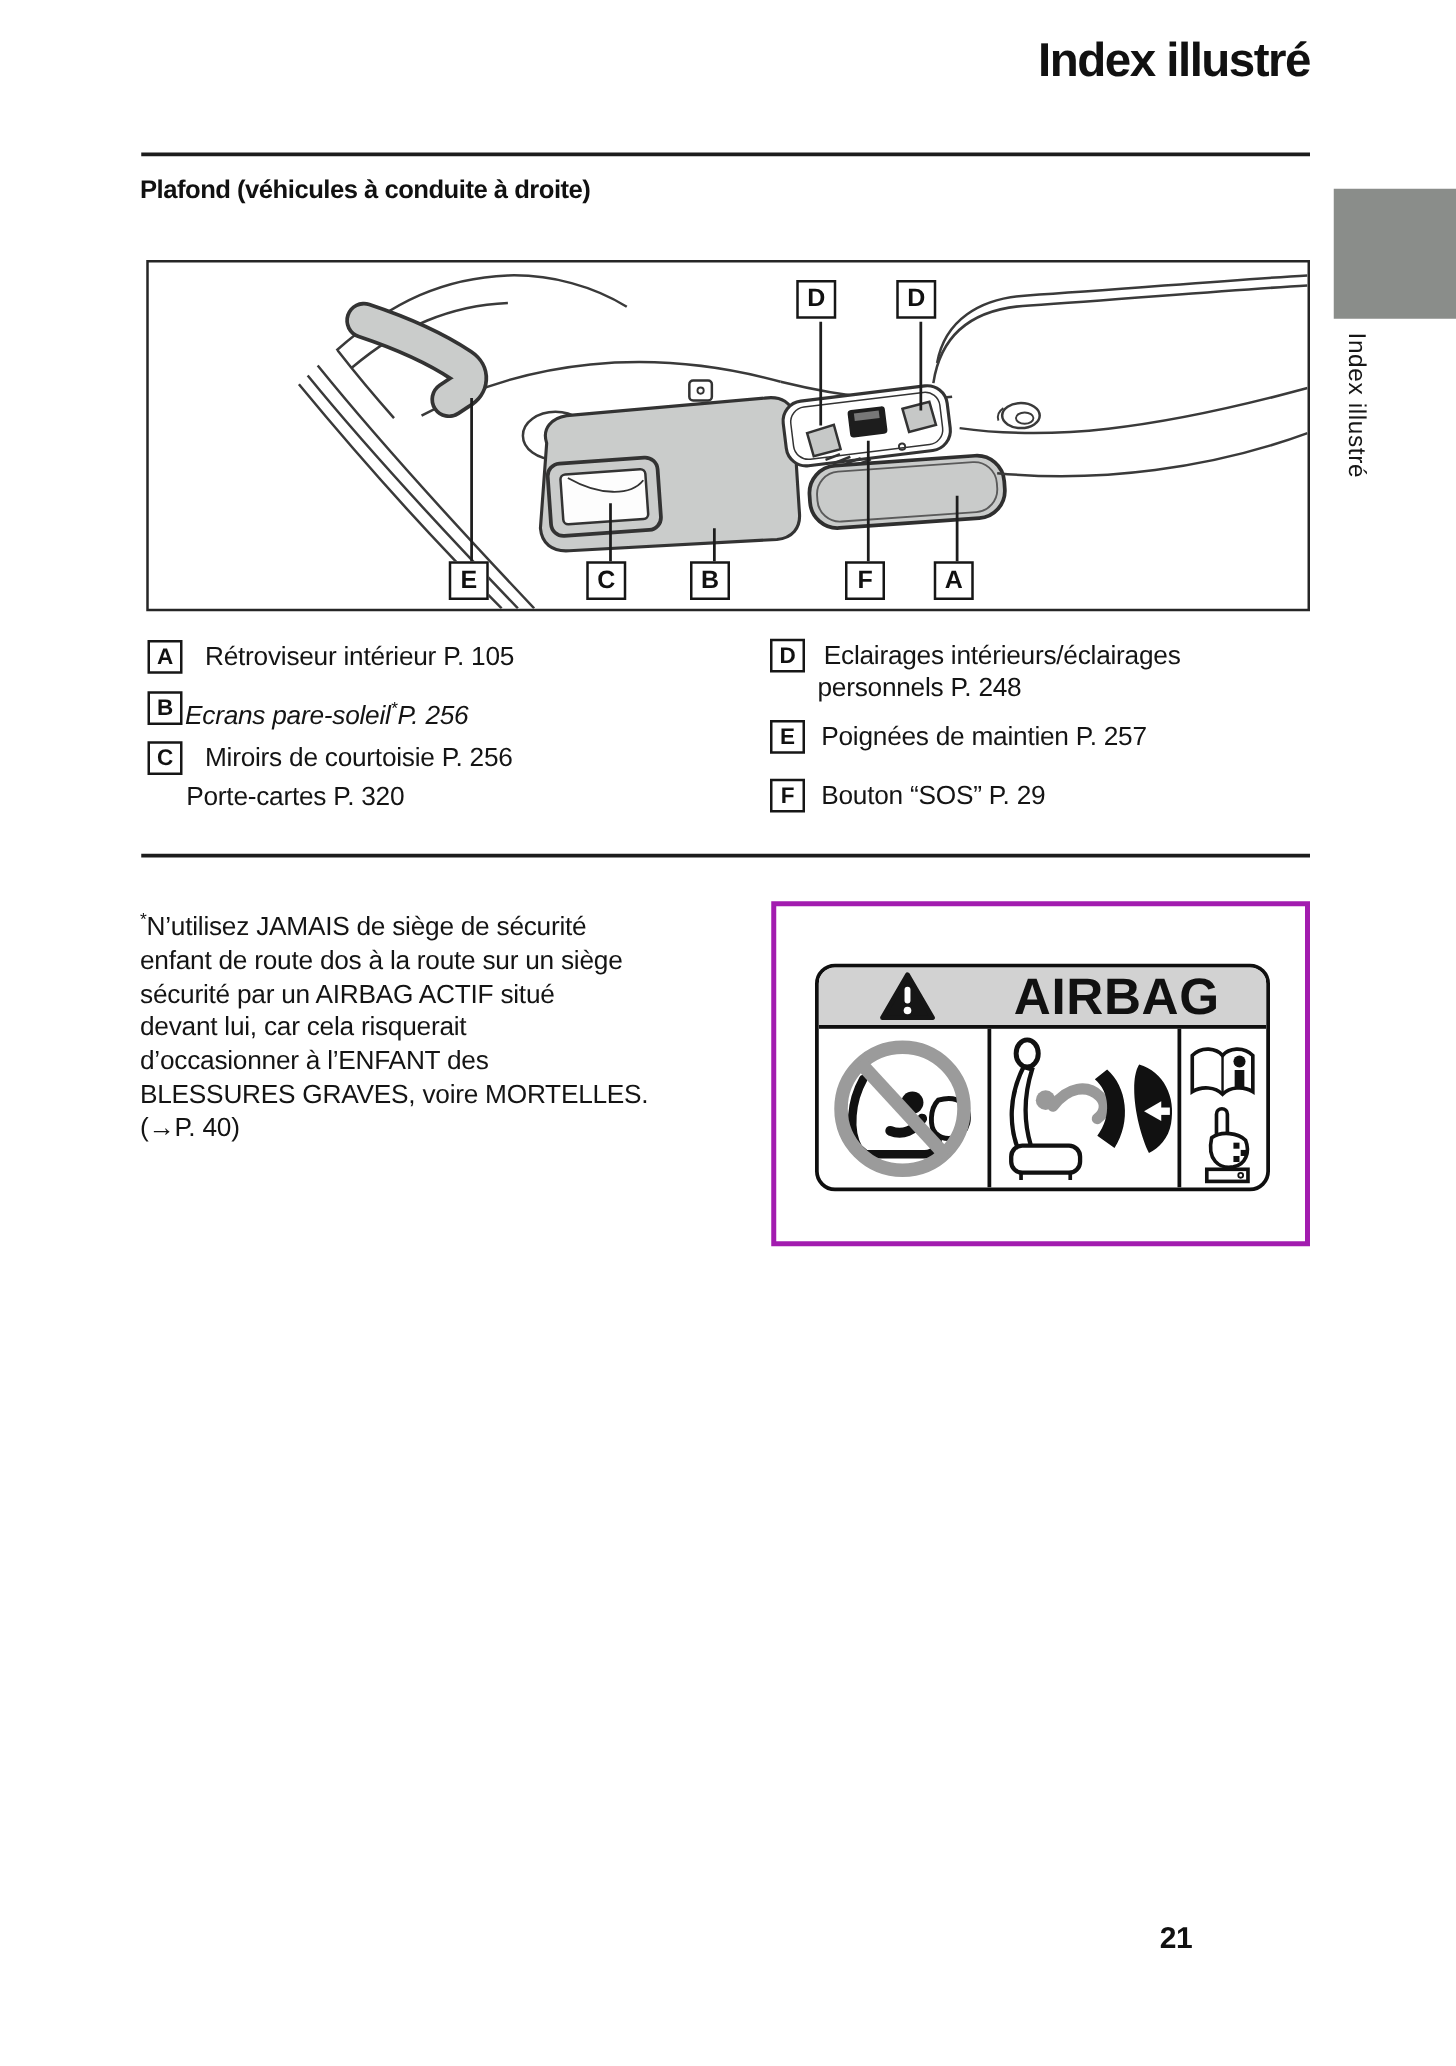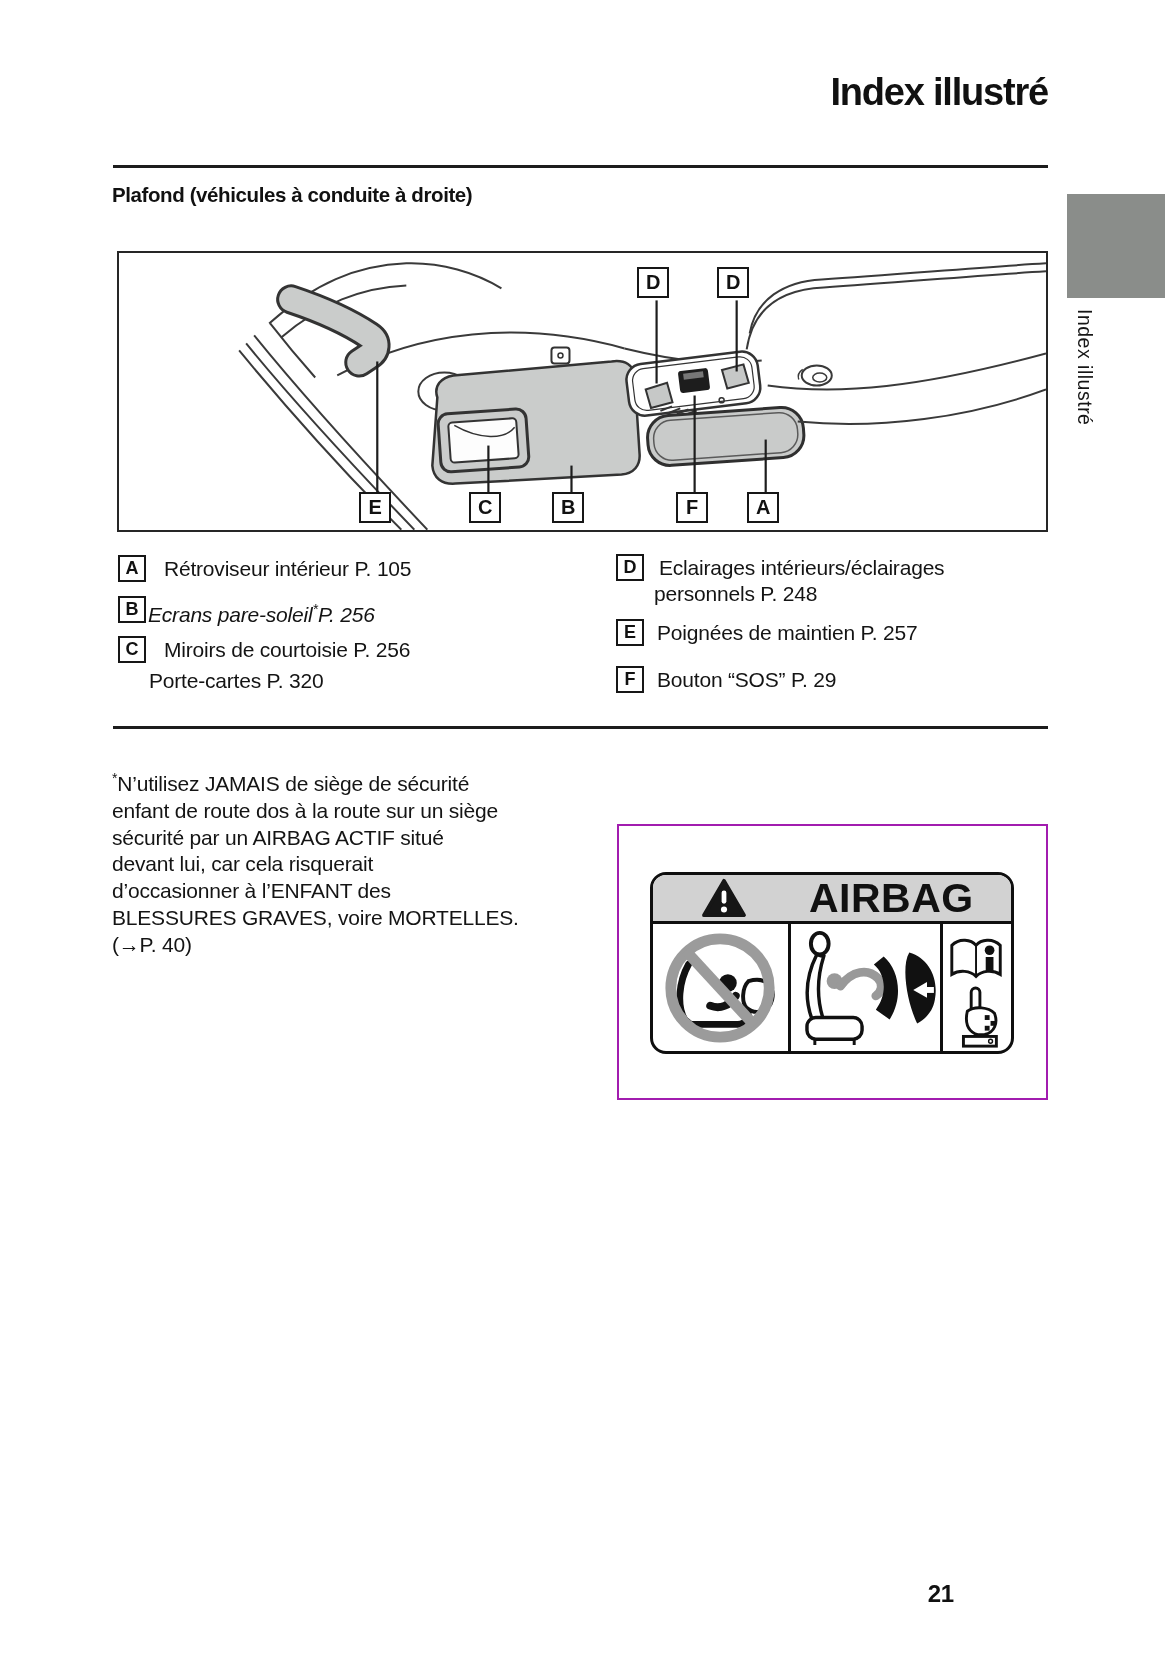--- a/index.html
+++ b/index.html
@@ -2,21 +2,21 @@
 <html><head>
 <meta charset="utf-8">
 <style>
   html,body{margin:0;padding:0;background:#e8e8e8;}
   .page{
     position:relative;width:1165px;height:1653px;margin:0 auto;
     background:#ffffff;overflow:hidden;
     font-family:"Liberation Sans",sans-serif;color:#1a1a1a;
     letter-spacing:-0.2px;
   }
-  .abs{position:absolute;margin-top:43px;}
+  .abs{position:absolute;}
   .page-title{
     left:113px;top:28px;width:935px;text-align:right;
     font-size:38px;font-weight:700;letter-spacing:-1.2px;color:#111;
   }
   .rule{left:113px;width:935px;height:2.5px;background:#1c1c1c;}
   .rule-top{top:122px;}
   .rule-mid{top:683px;}
   .section-heading{
     left:112px;top:140px;font-size:20.5px;font-weight:700;letter-spacing:-0.4px;color:#111;
   }
@@ -38,22 +38,22 @@
   .lbox{
     width:28px;height:27px;background:#fff;border:2px solid #161616;
     box-sizing:border-box;display:flex;align-items:center;justify-content:center;
     font-size:18px;font-weight:700;color:#111;
   }
   .legend-text{font-size:21px;line-height:27px;white-space:nowrap;color:#141414;}
   .legend-text sup{font-size:14px;letter-spacing:0;}
   .footnote{left:112px;top:722px;width:486px;font-size:21px;line-height:26.8px;color:#141414;}
   .footnote sup{font-size:14px;}
   .warn-outer{
-    left:617px;top:781px;width:431px;height:276px;
-    border:2px solid #a21caf;box-sizing:border-box;background:#fff;
+    left:617px;top:721px;width:431px;height:276px;
+    border:4px solid #a21caf;box-sizing:border-box;background:#fff;
   }
   .warn-label{
     position:absolute;left:31px;top:46px;width:364px;height:182px;
     border:3.5px solid #0f0f0f;border-radius:16px;box-sizing:border-box;
     background:#fff;overflow:hidden;display:flex;flex-direction:column;
   }
   .warn-header{
     height:46px;border-bottom:3px solid #0f0f0f;
     display:flex;align-items:center;flex:0 0 auto;
   }

